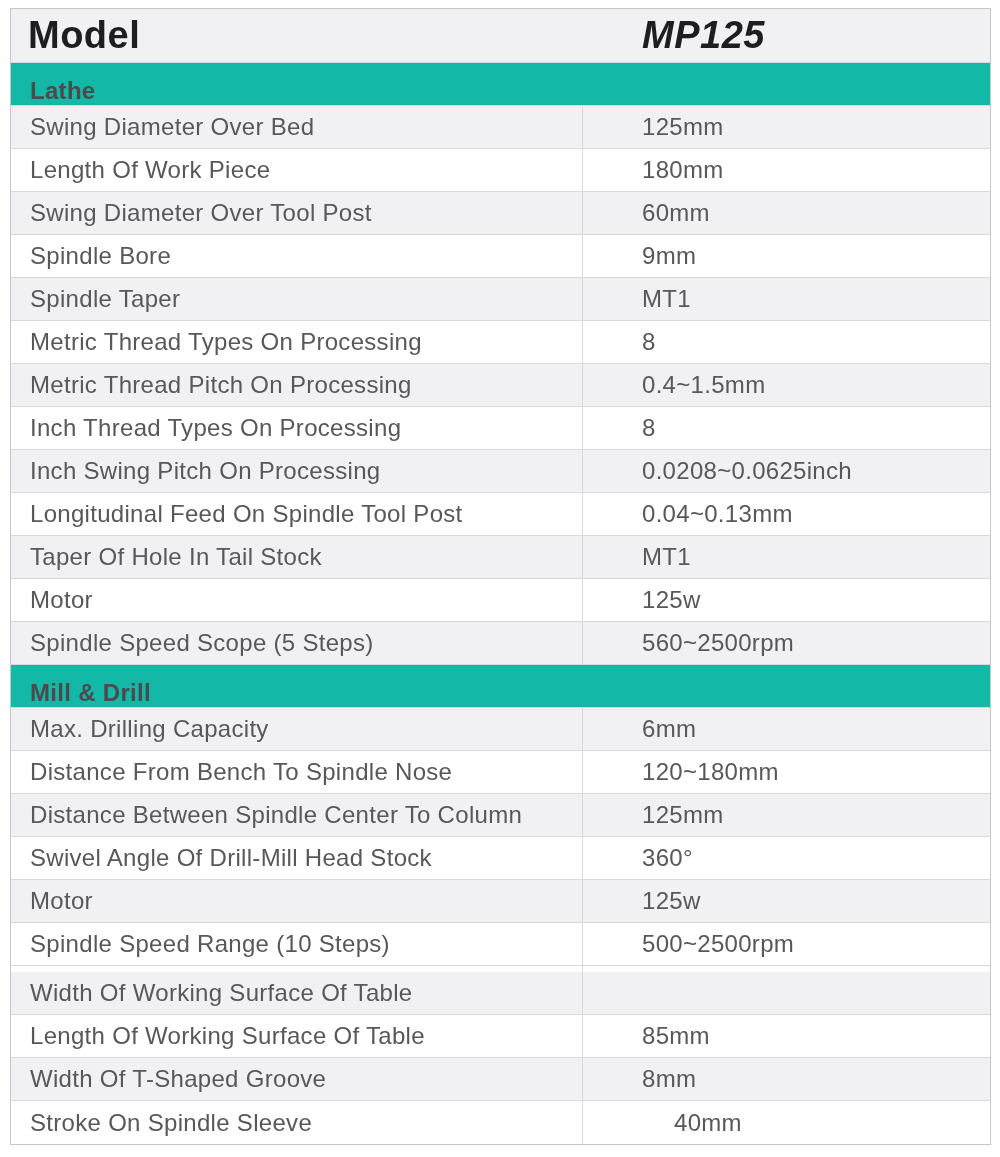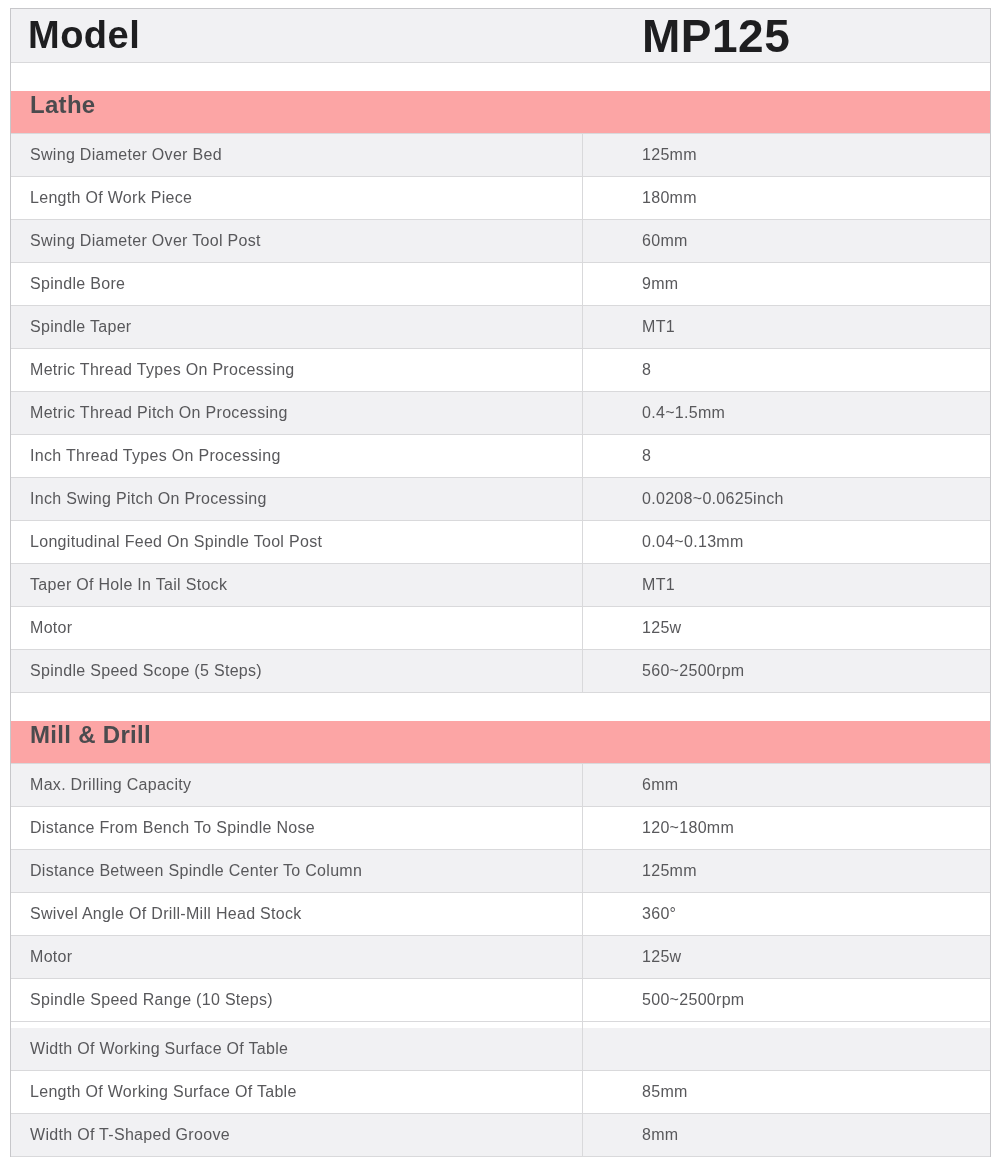--- a/index.html
+++ b/index.html
@@ -42,34 +42,34 @@
     padding-left:17px;
     font-size:38px;
     font-weight:bold;
     letter-spacing:.5px;
     color:var(--heading-text);
     white-space:nowrap;
   }
   .h-value{
     flex:1;
     padding-left:59px;
-    font-size:46px;
+    font-size:38px;
     font-weight:bold;
     letter-spacing:.5px;
     color:var(--heading-text);
     white-space:nowrap;
+    font-style:italic;
   }
   
   .section-row{
     display:flex;
-    align-items:flex-start;
+    align-items:flex-end;
     height:43px;
-    background:#fca5a5;
+    background:#14b8a6;
     border-bottom:1px solid var(--border-inner);
-    margin-top:28px;
   }
   .section-title{
     padding-left:19px;
     font-size:24px;
     font-weight:bold;
     letter-spacing:.3px;
     color:var(--section-text);
     white-space:nowrap;
   }
   
@@ -78,21 +78,21 @@
     align-items:stretch;
     height:43px;
     background:#fff;
     border-bottom:1px solid var(--border-inner);
   }
   .data-row:last-child{border-bottom:none;gap:32px;}
   .data-row.gray{background:var(--zebra-gray);}
   .cell{
     display:flex;
     align-items:center;
-    font-size:16px;
+    font-size:24px;
     letter-spacing:.3px;
     color:var(--text);
     white-space:nowrap;
     overflow:visible;
   }
   .cell.label{
     width:572px;
     padding-left:19px;
     border-right:1px solid var(--border-inner);
   }

